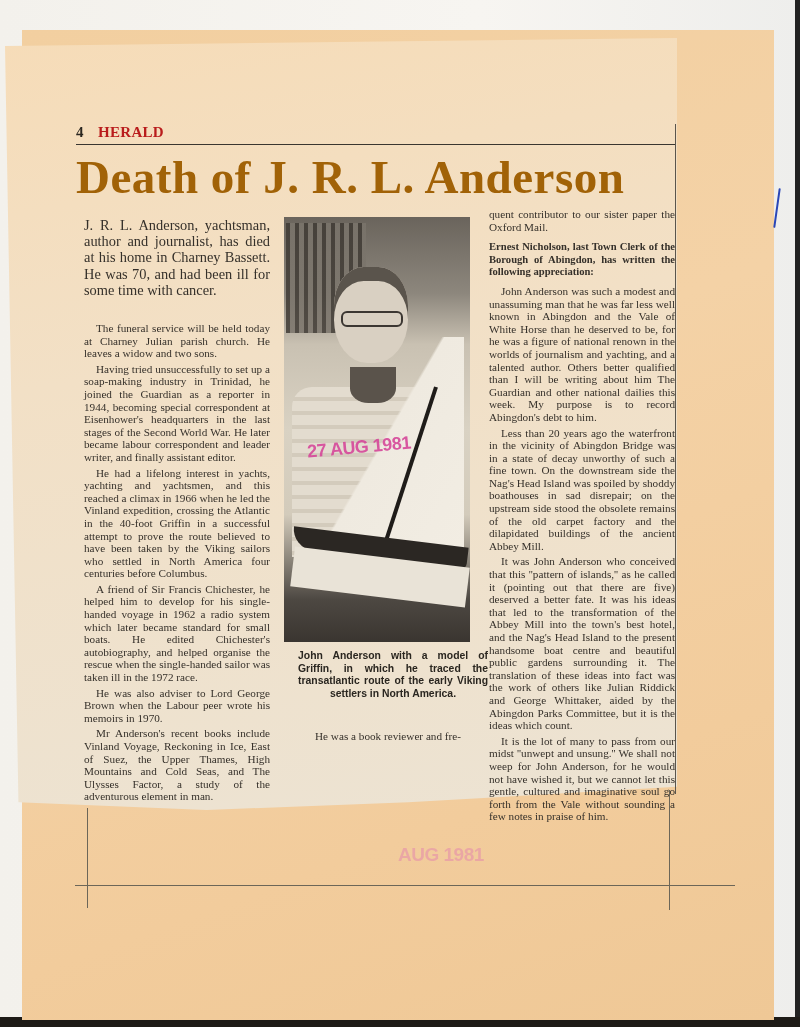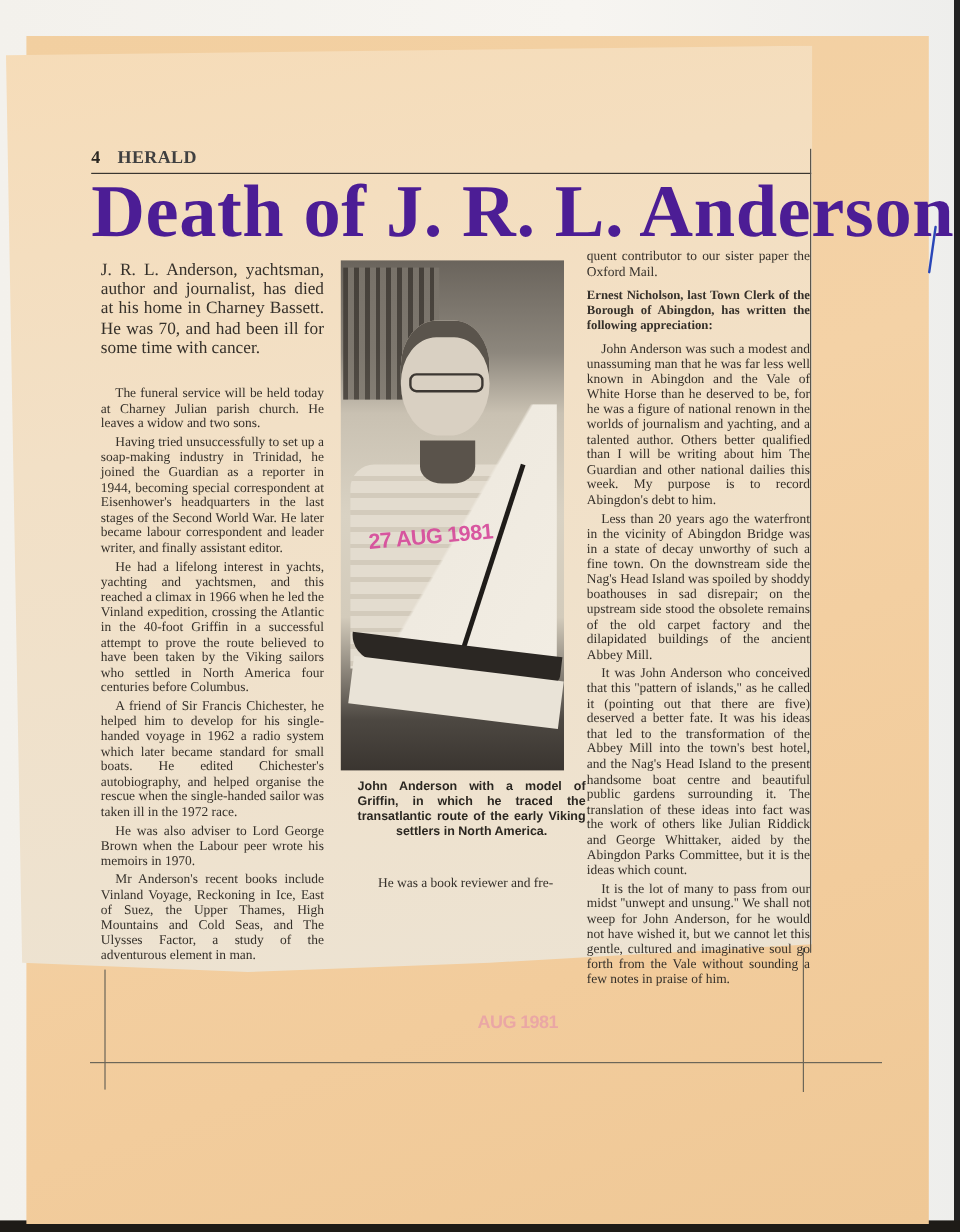--- a/index.html
+++ b/index.html
@@ -25,24 +25,24 @@
   }
   .guide-h { position:absolute; height:1px; background:#6c6658; }
   .guide-v { position:absolute; width:1px; background:#6c6658; }
   .pen-mark { position:absolute; width:2px; background:#2a47b8; border-radius:1px; }
 
   .masthead {
     position:absolute; left:76px; top:122px; width:600px; height:22px;
     border-bottom:1.5px solid #3a3630;
   }
   .page-num { position:absolute; left:0; top:2px; font-weight:bold; font-size:15px; color:#2a2620; }
-  .paper-name { position:absolute; left:22px; top:2px; font-weight:bold; font-size:15px; color:#404040; letter-spacing:0.3px; }
+  .paper-name { position:absolute; left:22px; top:2px; font-weight:bold; font-size:15px; color:#b91c1c; letter-spacing:0.3px; }
   .headline {
     position:absolute; left:76px; top:148px; width:600px;
-    font-weight:bold; font-size:62px; line-height:58px; color:#4c1d95;
+    font-weight:bold; font-size:47px; line-height:58px; color:#a16207;
     letter-spacing:0.5px; white-space:nowrap;
   }
   .col { position:absolute; color:#35302a; font-size:11.2px; line-height:12.6px; text-align:justify; }
   .col p { margin:0 0 3px 0; text-indent:12px; }
   .col p.lead { text-indent:0; font-size:14.4px; line-height:16.2px; margin-bottom:24px; }
   .col-1 { left:84px; top:217px; width:186px; }
   .col-2-bottom { left:303px; top:730px; width:184px; }
   .col-3 { left:489px; top:208px; width:186px; }
   .col-3 .intro { font-weight:bold; font-size:10.6px; line-height:12.6px; margin:8px 0 6px 0; text-indent:0; }
   .col-3 .appreciation p { }
@@ -62,21 +62,21 @@
   .photo .mast { position:absolute; left:150px; top:170px; width:4px; height:190px; background:#1f1c19; transform:rotate(18deg); transform-origin:top; }
   .photo .hull { position:absolute; left:8px; top:320px; width:176px; height:22px; background:#2b2723; transform:rotate(7deg); border-radius:0 0 8px 30px; }
   .photo .hull-white { position:absolute; left:8px; top:340px; width:176px; height:40px; background:#e9e3d7; transform:rotate(7deg); }
 
   .date-stamp {
     position:absolute; left:307px; top:437px; font-family:"Liberation Sans","DejaVu Sans",sans-serif;
     font-weight:bold; font-size:18px; color:#d6489a; transform:rotate(-5deg); letter-spacing:-0.5px; opacity:.9;
   }
   .date-stamp-faint {
     position:absolute; left:398px; top:844px; font-family:"Liberation Sans","DejaVu Sans",sans-serif;
-    font-weight:bold; font-size:15px; color:#e27bb0; opacity:.45; letter-spacing:-0.5px;
+    font-weight:bold; font-size:19px; color:#e27bb0; opacity:.45; letter-spacing:-0.5px;
   }
   .caption {
     position:absolute; left:298px; top:650px; width:190px;
     font-family:"Liberation Sans","DejaVu Sans",sans-serif; font-weight:bold; font-size:10.4px; line-height:12.6px;
     color:#2a2620; text-align:justify; text-align-last:center;
   }
   .col-rule { position:absolute; width:1px; background:#5a554c; }
 </style>
 </head>
 <body>

